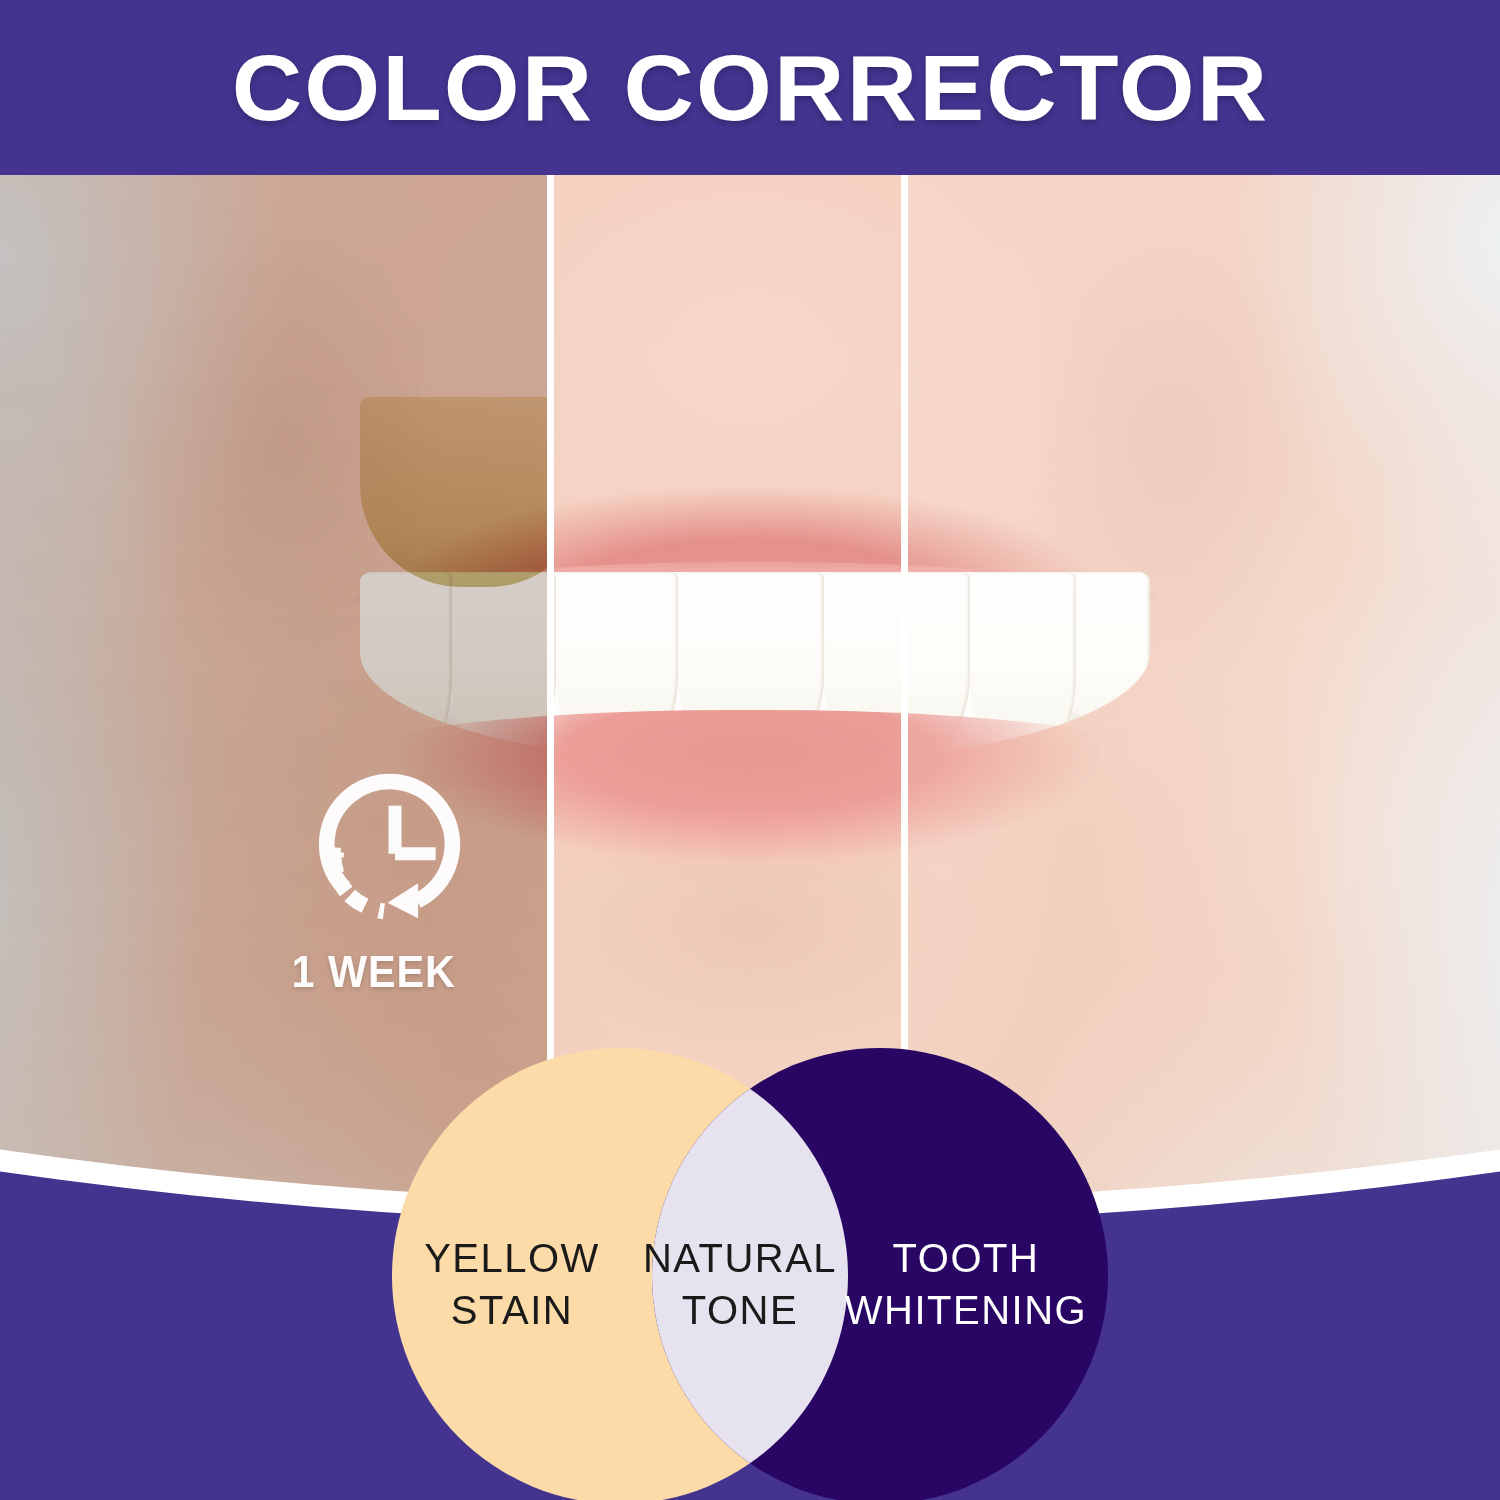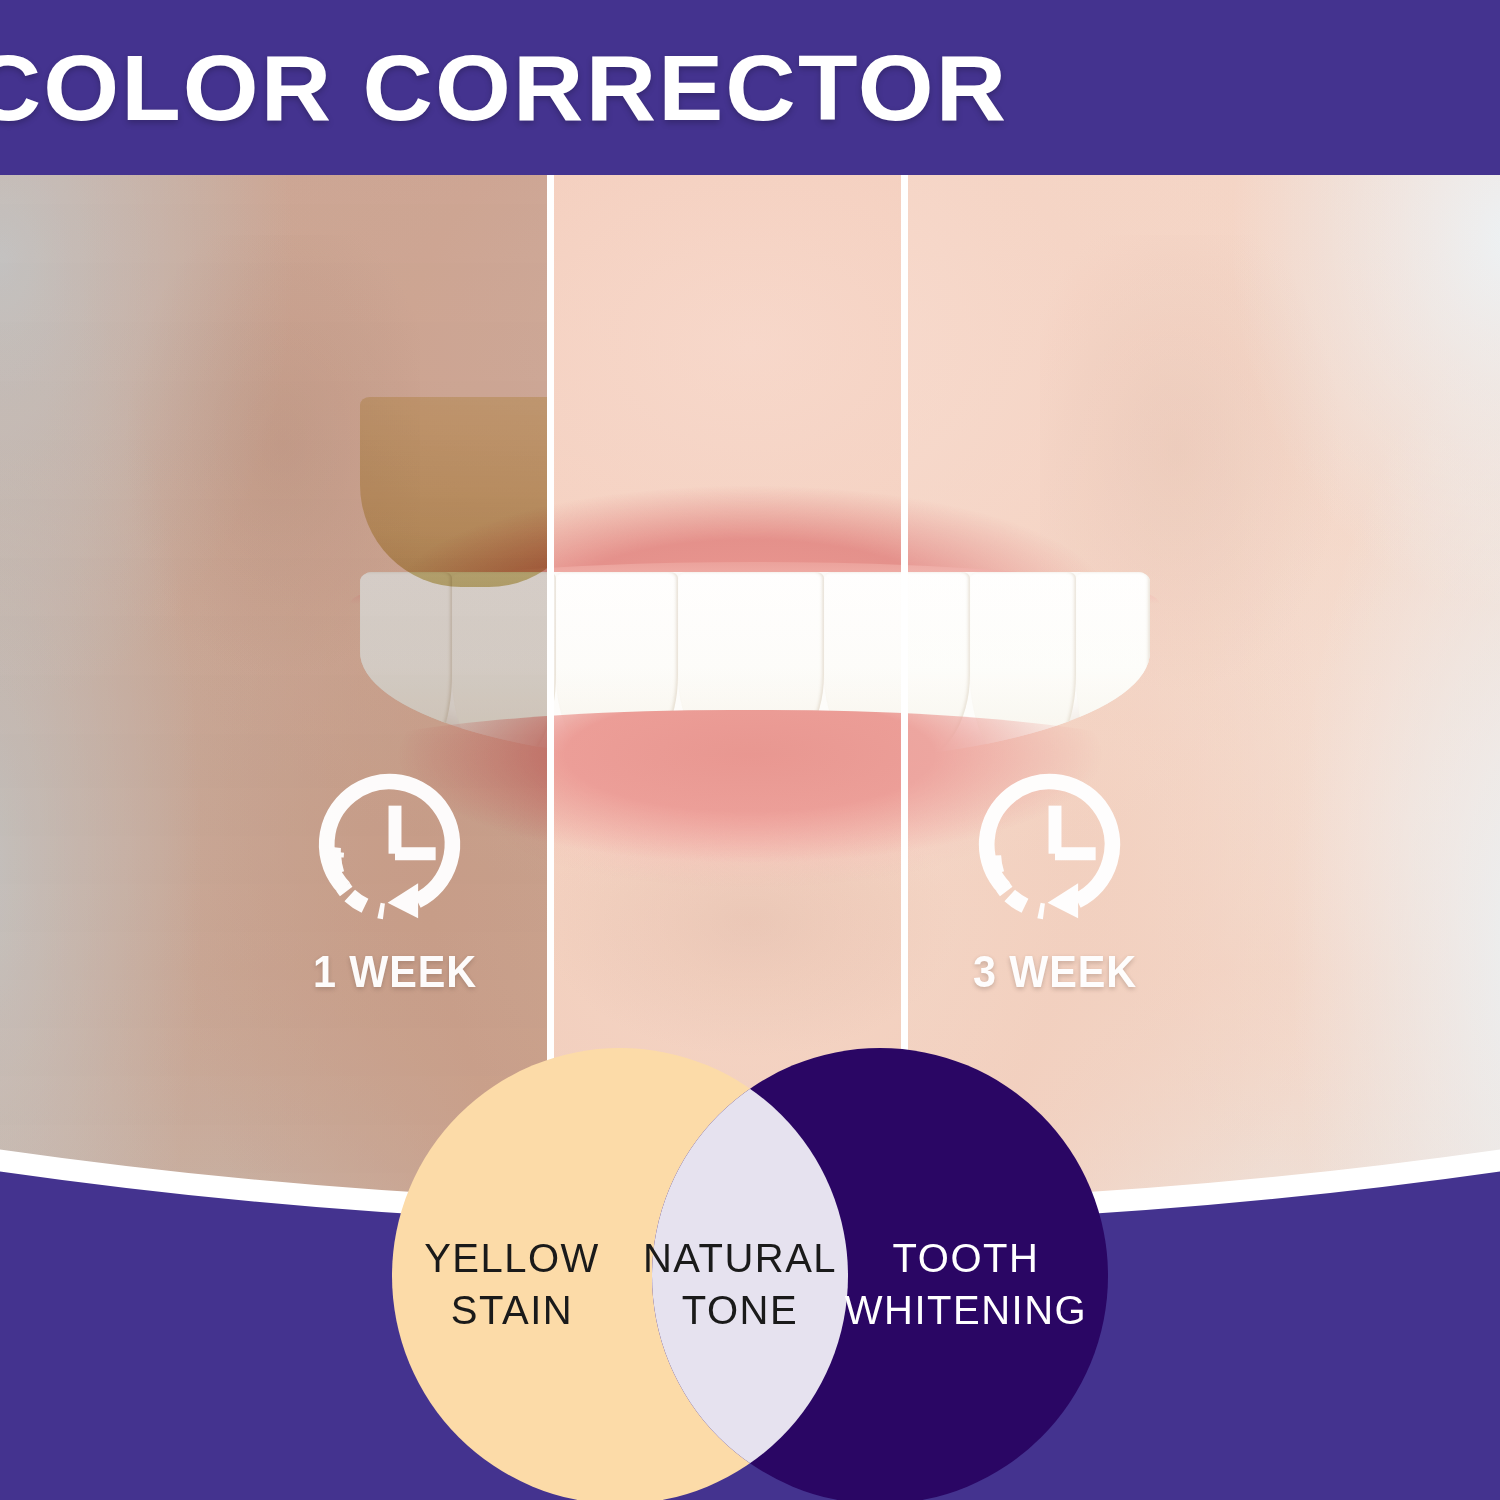--- a/index.html
+++ b/index.html
@@ -7,21 +7,21 @@
     width:1500px;height:1500px;overflow:hidden;
     font-family:"Liberation Sans", sans-serif;
     background:#ffffff;
   }
   #stage{position:relative;width:1500px;height:1500px;overflow:hidden;background:#ffffff;}
 
   
   .header{
     position:absolute;left:0;top:0;width:1500px;height:175px;
     background:#44338F;
-    display:flex;align-items:center;
+    display:flex;align-items:center;justify-content:center;
     z-index:40;
   }
   .header-title{
     color:#ffffff;
     font-family:"Liberation Sans", sans-serif;
     font-size:92px;
     font-weight:bold;
     letter-spacing:2px;
     transform:scaleX(1.06);
     line-height:1;
@@ -124,21 +124,21 @@
     position:absolute;left:360px;top:222px;width:230px;height:190px;
     background:linear-gradient(180deg,rgba(228,214,150,0.62) 0%,rgba(214,196,120,0.72) 70%,rgba(196,176,98,0.78) 100%);
     border-radius:10px 10px 44% 44%/8px 8px 54% 54%;
     mix-blend-mode:multiply;
   }
   
   .divider{position:absolute;top:0;width:7px;height:1070px;background:#ffffff;z-index:22;}
 
   
   .badges{position:absolute;left:0;top:0;width:1500px;height:1070px;z-index:26;}
-  .badge{position:absolute;width:220px;text-align:center;}
+  .badge{position:absolute;width:220px;}
   .badge .clock{display:block;margin:0 auto;}
   .badge .lbl{
     display:block;margin-top:12px;
     color:#ffffff;font-size:44px;font-weight:bold;letter-spacing:1px;
     font-family:"Liberation Sans", sans-serif;
     transform:scaleX(0.94);
     text-shadow:0 2px 6px rgba(90,70,60,0.30);
   }
   .badge.b1{left:285px;top:590px;opacity:0.97;}
   .badge.b2{left:635px;top:590px;opacity:0.97;}
@@ -222,37 +222,20 @@
           <path d="M 62.5 64 L 62.5 83 L 46 74.5 Z" fill="#ffffff"></path>
           <g stroke="#ffffff" stroke-width="7" stroke-linecap="butt">
             <line x1="50" y1="22" x2="50" y2="48"></line>
             <line x1="50" y1="48" x2="72" y2="48"></line>
           </g>
         </svg>
         <span class="lbl">1 WEEK</span>
       </div>
 
 
-      <div class="badge b3">
-        <svg class="clock" width="190" height="170" viewBox="0 0 100 92">
-          <g fill="none" stroke="#ffffff" stroke-width="8.5" stroke-linecap="butt">
-            <path d="M 22.5 66.5 A 34 34 0 1 1 62 73.5"></path>
-          </g>
-          <g fill="none" stroke="#ffffff" stroke-width="8.5" stroke-dasharray="10 8">
-            <path d="M 16.6 49 A 34 34 0 0 0 23.6 68.5"></path>
-            <path d="M 25.5 70.6 A 34 34 0 0 0 44 79.2"></path>
-          </g>
-          <path d="M 62.5 64 L 62.5 83 L 46 74.5 Z" fill="#ffffff"></path>
-          <g stroke="#ffffff" stroke-width="7" stroke-linecap="butt">
-            <line x1="50" y1="22" x2="50" y2="48"></line>
-            <line x1="50" y1="48" x2="72" y2="48"></line>
-          </g>
-        </svg>
-        <span class="lbl">3 WEEK</span>
-      </div>
 
     </div>
   </div>
 
   <div class="bottom-band">
     <svg viewBox="0 0 1500 360" preserveAspectRatio="none">
       <path d="M0,0 L1500,0 L1500,360 L0,360 Z" fill="#ffffff" opacity="0"></path>
       <path d="M -10,8 Q 750,118 1510,8 L 1510,360 L -10,360 Z" fill="#ffffff"></path>
       <path d="M -10,30 Q 750,140 1510,30 L 1510,360 L -10,360 Z" fill="#44338F"></path>
     </svg>

